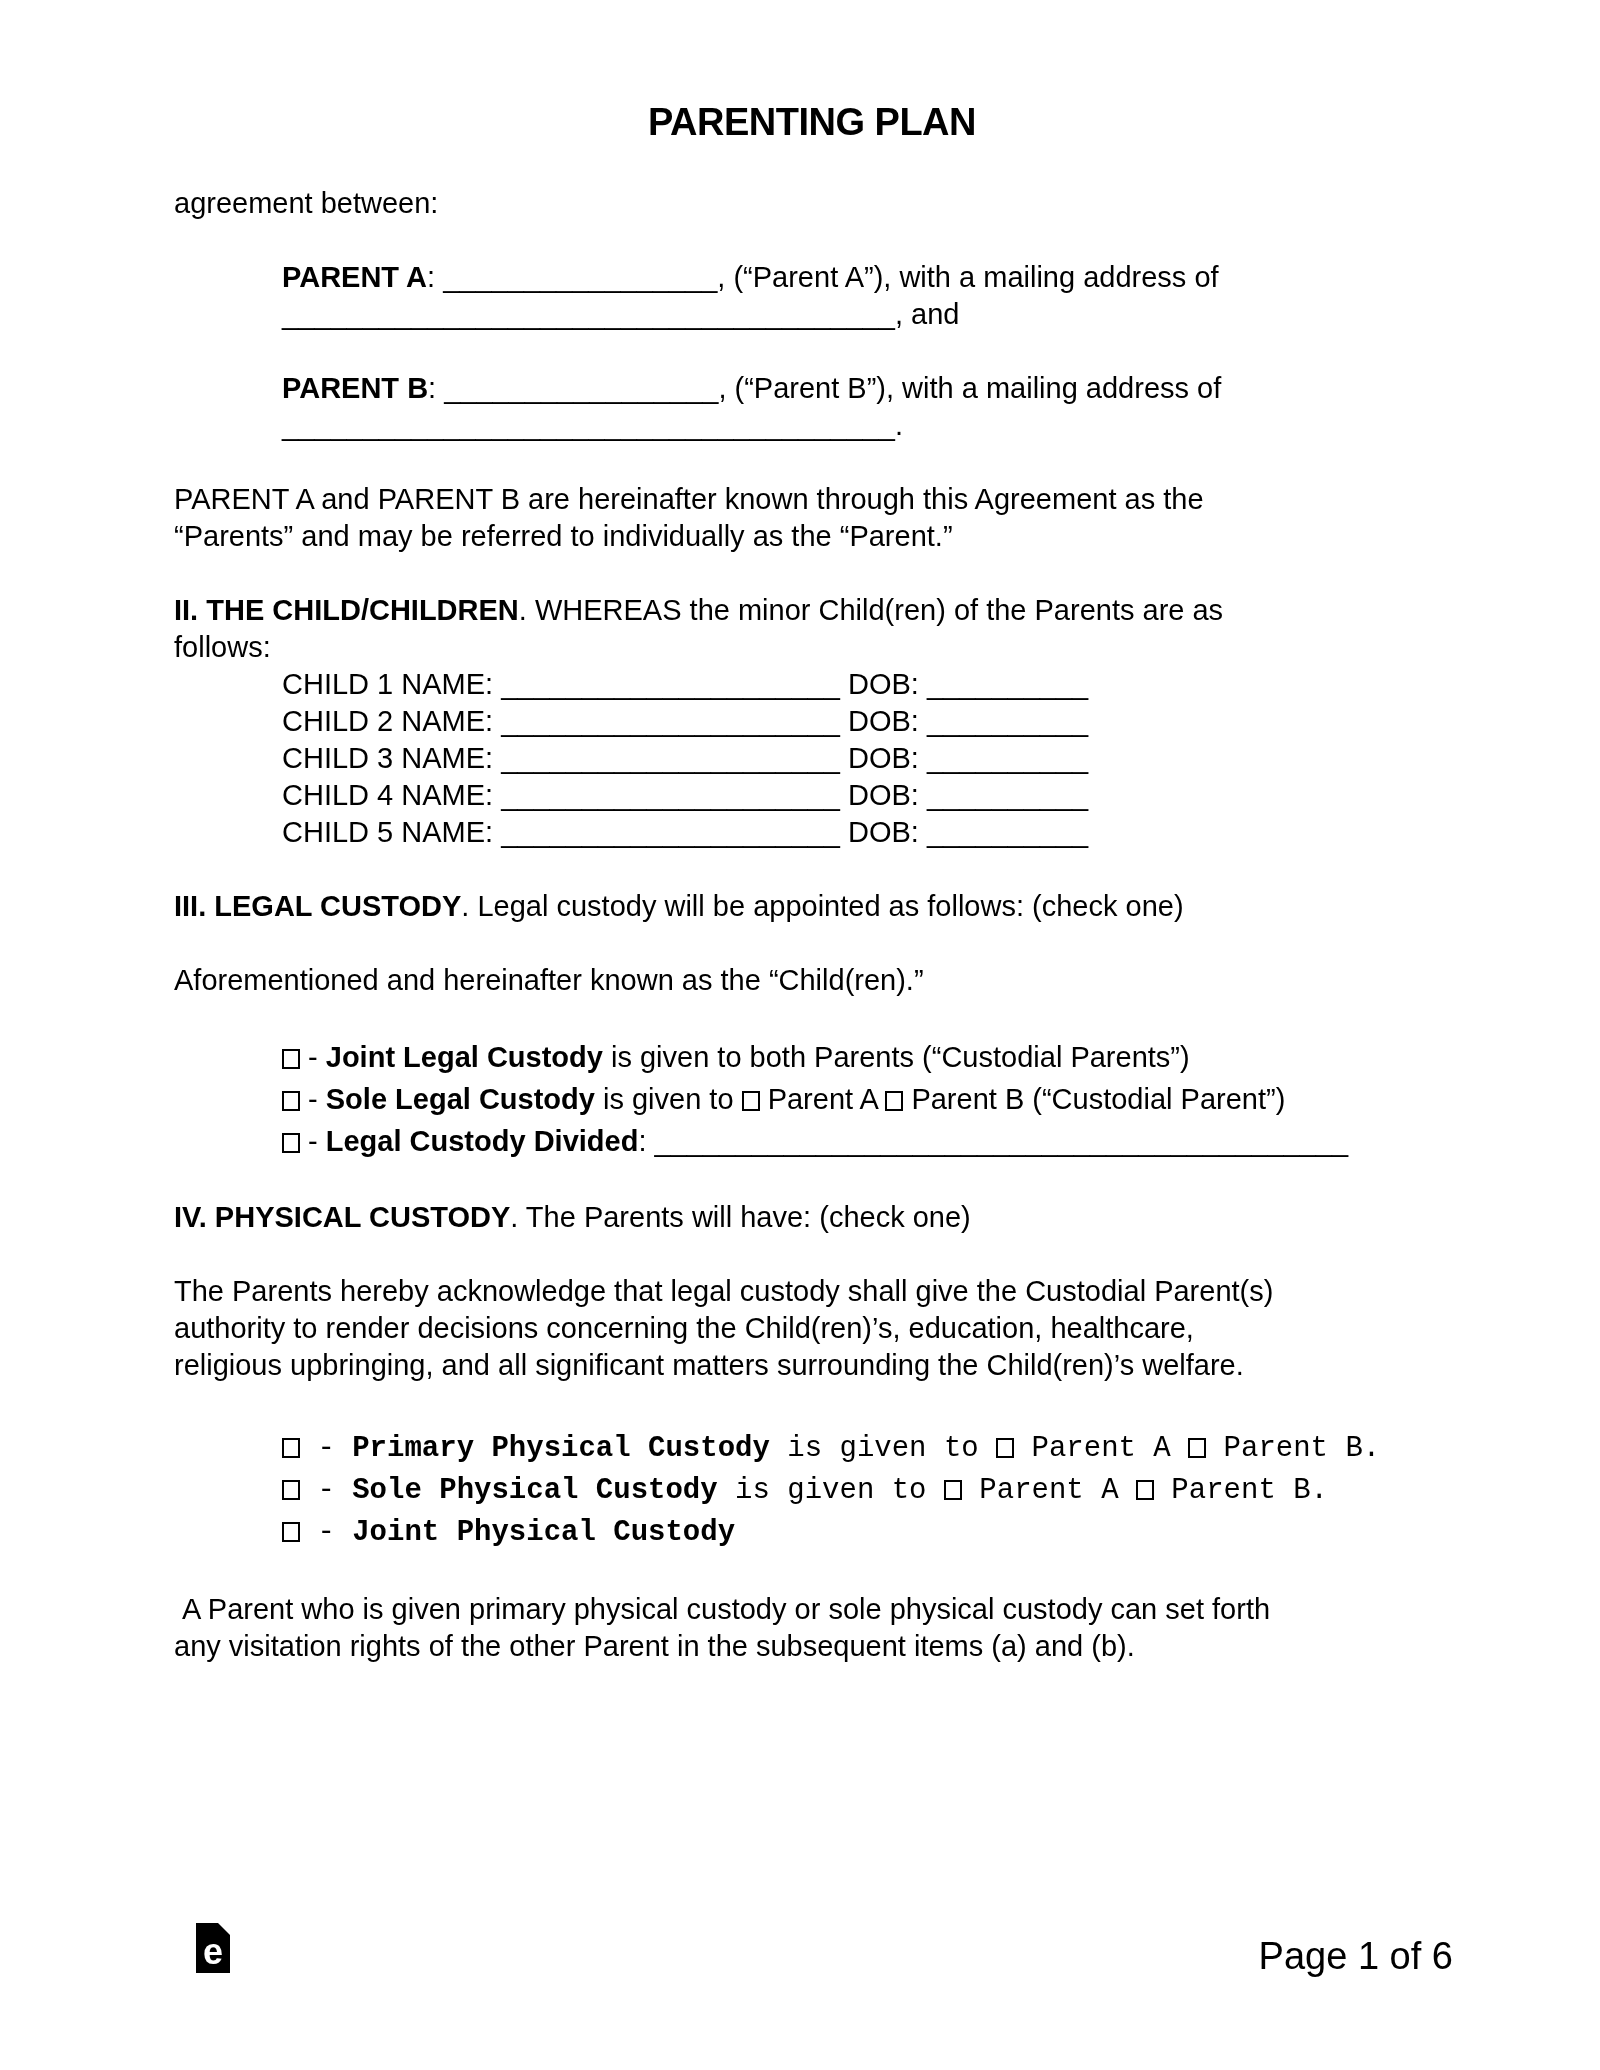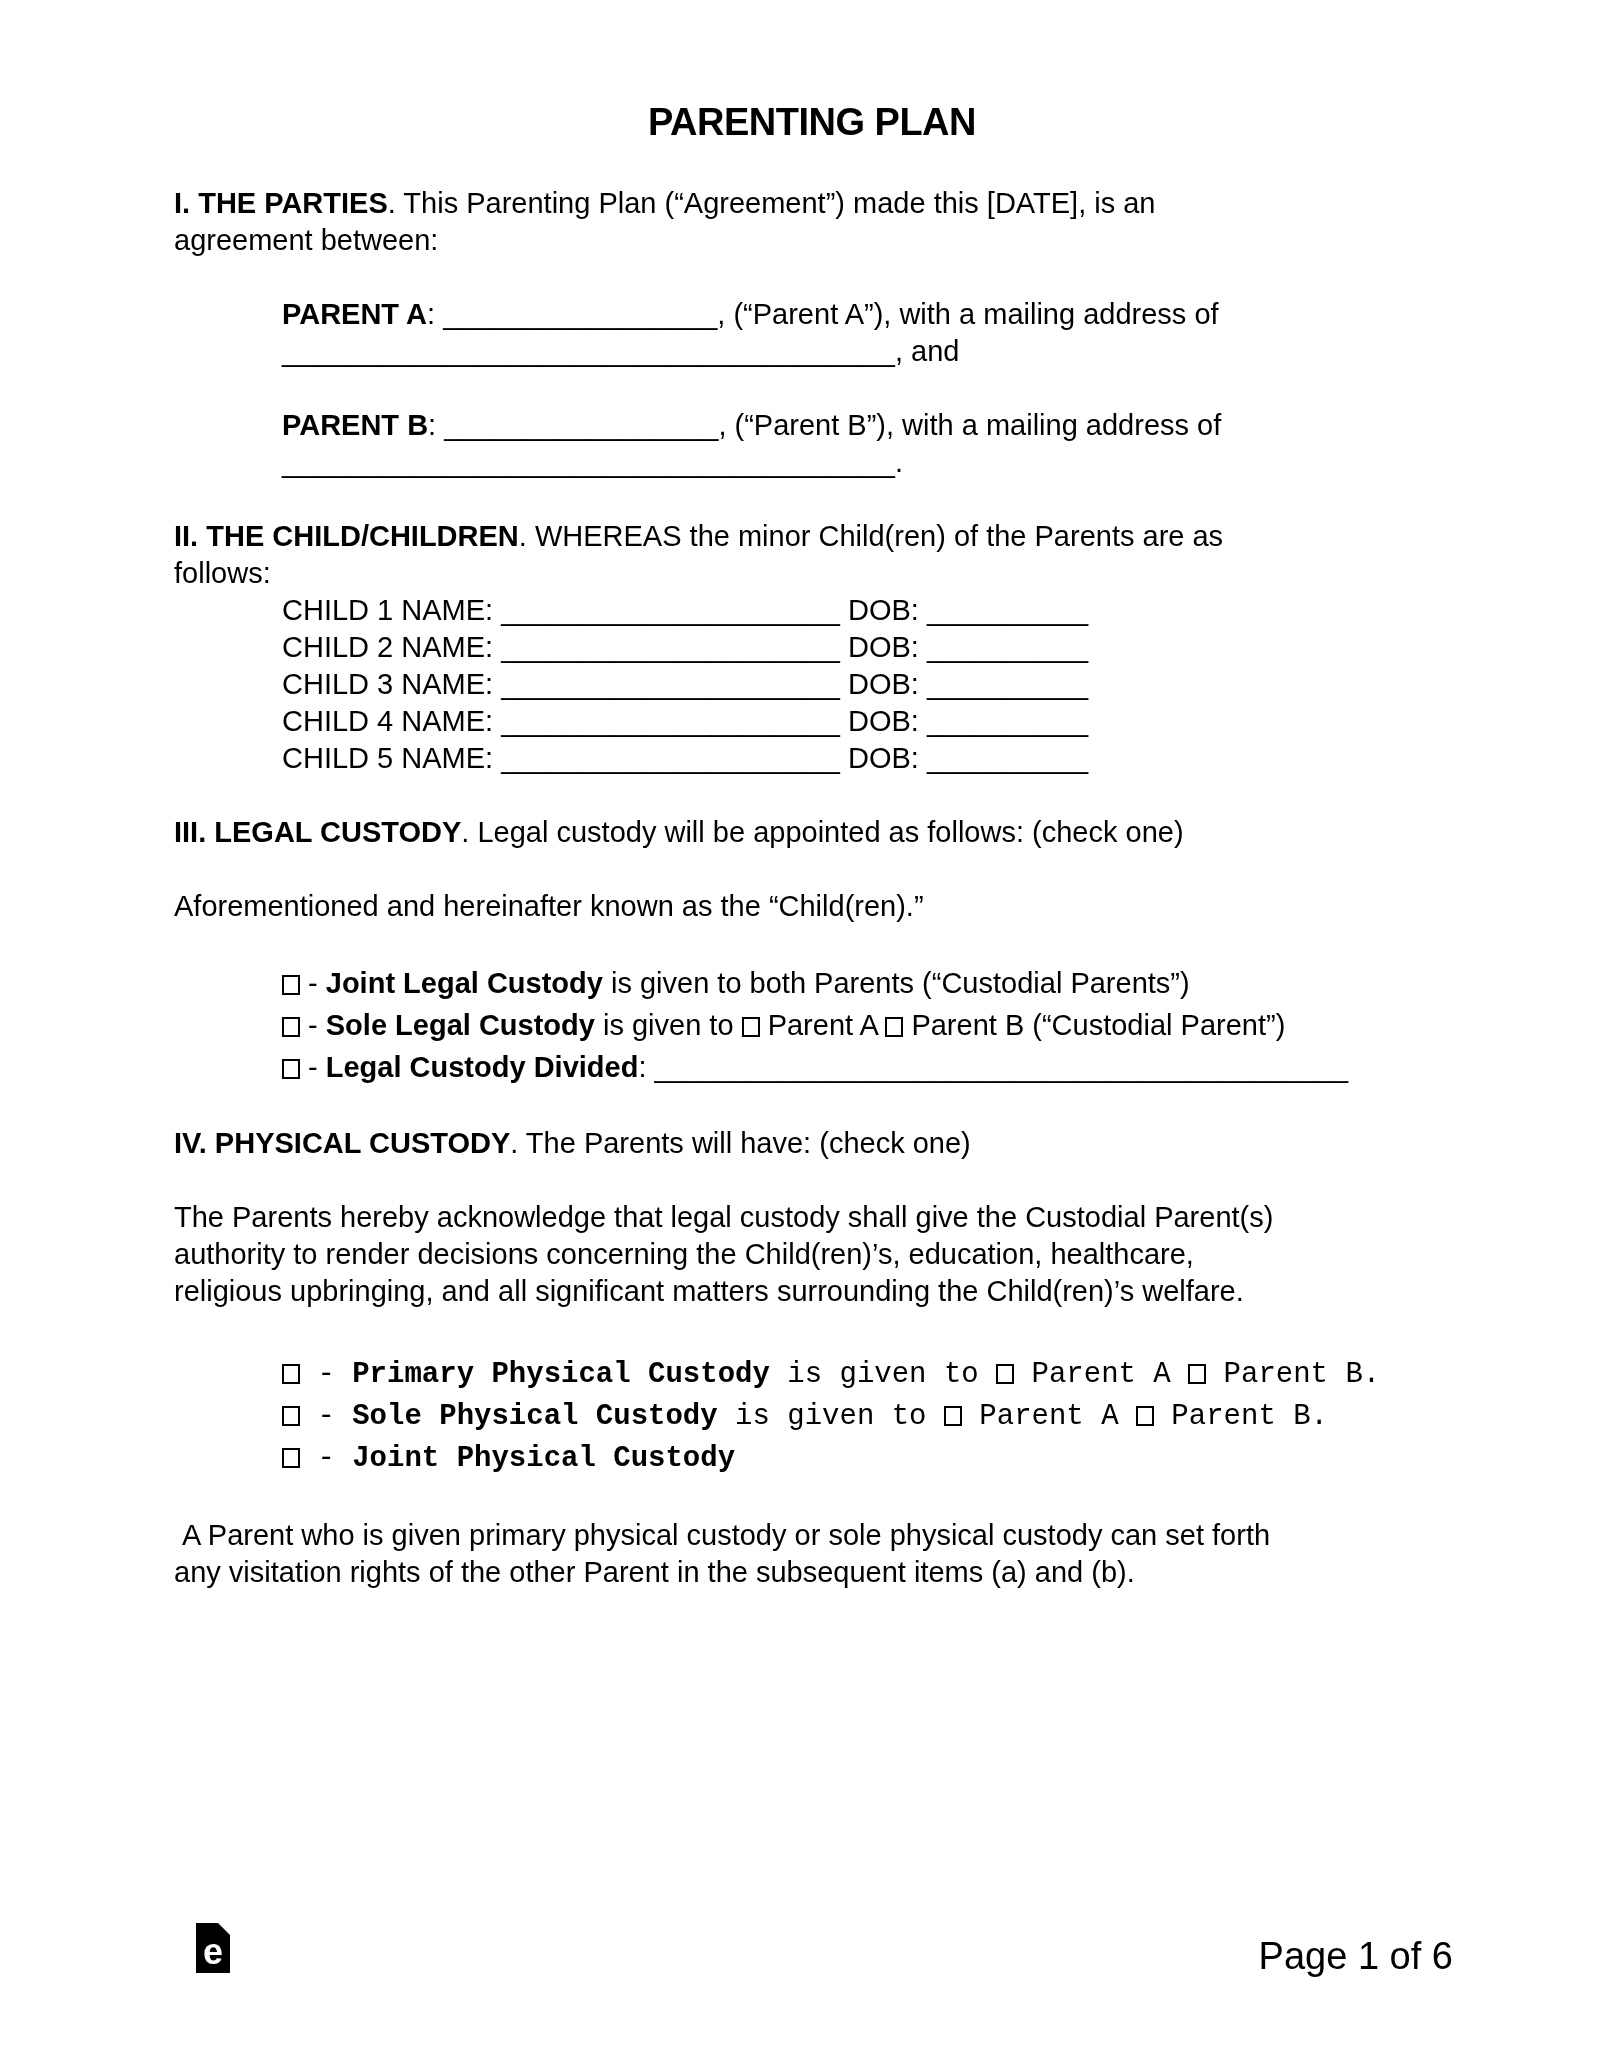--- a/index.html
+++ b/index.html
@@ -45,34 +45,37 @@
   }
 </style>
 </head>
 <body>
 
 <div class="content">
 
   <h1 class="title">PARENTING PLAN</h1>
 
   <div class="block">
-    <div class="line"><b>I. THE PARTIES</b><span>. This Parenting Plan (“Agreement”) made this [DATE], is an</span></div>
     <div class="line">agreement between:</div>
   </div>
 
   <div class="block indent">
     <div class="line"><b>PARENT A</b><span>: </span><span class="blank">_________________</span><span>, (“Parent A”), with a mailing address of</span></div>
     <div class="line"><span class="blank">______________________________________</span><span>, and</span></div>
   </div>
 
   <div class="block indent">
     <div class="line"><b>PARENT B</b><span>: </span><span class="blank">_________________</span><span>, (“Parent B”), with a mailing address of</span></div>
     <div class="line"><span class="blank">______________________________________</span><span>.</span></div>
   </div>
 
+  <div class="block">
+    <div class="line">PARENT A and PARENT B are hereinafter known through this Agreement as the</div>
+    <div class="line">“Parents” and may be referred to individually as the “Parent.”</div>
+  </div>
 
   <div class="block">
     <div class="line"><b>II. THE CHILD/CHILDREN</b><span>. WHEREAS the minor Child(ren) of the Parents are as</span></div>
     <div class="line">follows:</div>
   </div>
 
   <div class="child-row"><span>CHILD 1 NAME: </span><span class="blank">_____________________</span><span> DOB: </span><span class="blank">__________</span></div>
   <div class="child-row"><span>CHILD 2 NAME: </span><span class="blank">_____________________</span><span> DOB: </span><span class="blank">__________</span></div>
   <div class="child-row"><span>CHILD 3 NAME: </span><span class="blank">_____________________</span><span> DOB: </span><span class="blank">__________</span></div>
   <div class="child-row"><span>CHILD 4 NAME: </span><span class="blank">_____________________</span><span> DOB: </span><span class="blank">__________</span></div>

